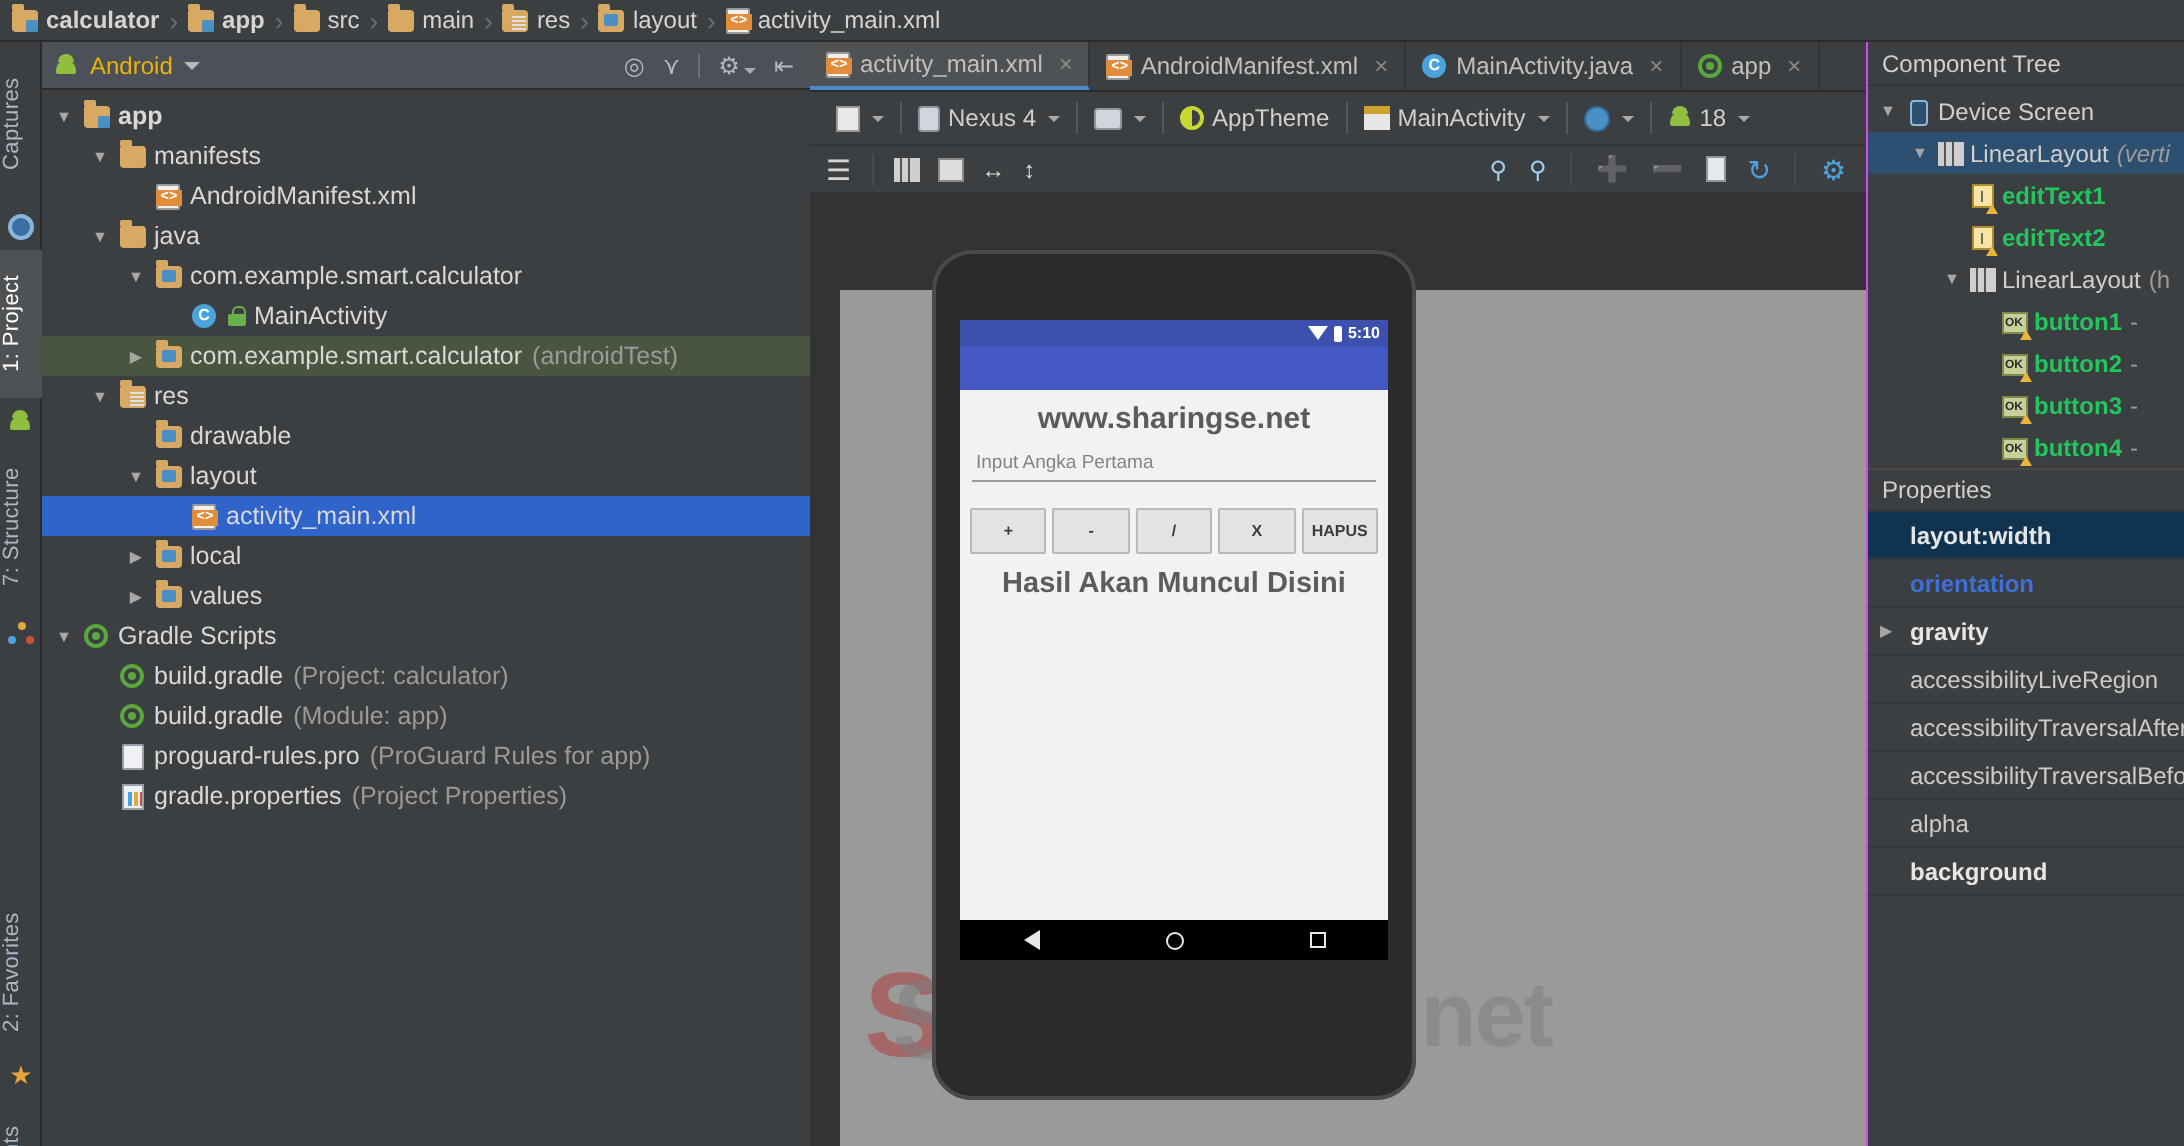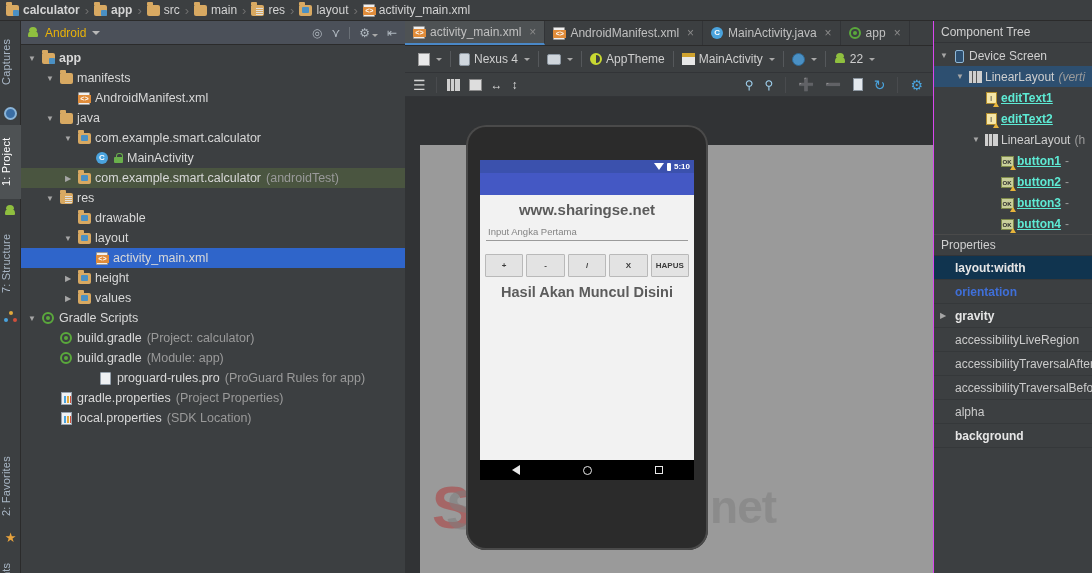--- a/index.html
+++ b/index.html
@@ -138,21 +138,21 @@
 
   
   .rightpanel { position:absolute; left:933px; top:21px; width:159px; height:552px; background:#3c3f41; border-left:1px solid #d946ef;}
   .rp-head { height:22px; display:flex; align-items:center; padding-left:7px; font-size:12px; color:#cfcfcf; border-bottom:1px solid #323437;}
   .ctree { padding-top:2px; }
   .ct-row { height:21px; display:flex; align-items:center; white-space:nowrap; font-size:12px; color:#cfcfcf; padding-left:3px;}
   .ct-row.sel { background:#2d4f70; }
   .ct-row .arw { width:14px; text-align:center; font-size:8px; color:#a6a6a6; flex:none;}
   .ct-row .ci { width:16px; display:flex; justify-content:center; flex:none;}
   .ct-row .lb { margin-left:2px; }
-  .ct-row .lb.b { font-weight:bold; color:#5eead4;text-decoration:underline;}
+  .ct-row .lb.b { font-weight:bold; color:#22c55e;}
   .ct-row .dim { color:#9b9b9b; }
   .ico-device { width:9px;height:13px;border:1.5px solid #8fb8d8;border-radius:2px;background:#2d4f70;}
   .ico-ll { width:13px;height:12px;background:#cfcfcf;position:relative;}
   .ico-ll:after{content:"";position:absolute;left:3px;top:0;width:1.5px;height:12px;background:#555;
       box-shadow:4px 0 0 #555;}
   .ico-tv { width:13px;height:11px;background:#f2d98a;border:1px solid #b08c2e;font-size:7px;color:#333;
       text-align:center;line-height:10px;font-weight:bold;}
   .ico-et { width:11px;height:12px;background:#f5e6a8;border:1px solid #b08c2e;font-size:8px;color:#444;text-align:center;line-height:11px;}
   .ico-ok { width:13px;height:11px;background:#c9cf9a;border:1px solid #7e8a4a;font-size:6px;color:#2b2b2b;
       text-align:center;line-height:10px;font-weight:bold;}
@@ -329,21 +329,21 @@
           <span class="icowrap">
             <span class="ico ico-xml"></span>
           </span>
           <span class="label">activity_main.xml</span>
         </div>
         <div class="row" style="padding-left: 40px;">
           <span class="arrow">▶</span>
           <span class="icowrap">
             <span class="ico ico-folder blue"></span>
           </span>
-          <span class="label">height</span>
+          <span class="label">local</span>
         </div>
         <div class="row" style="padding-left: 40px;">
           <span class="arrow">▶</span>
           <span class="icowrap">
             <span class="ico ico-folder blue"></span>
           </span>
           <span class="label">values</span>
         </div>
         <div class="row" style="padding-left: 4px;">
           <span class="arrow">▼</span>
@@ -361,43 +361,35 @@
           <span class="sub">(Project: calculator)</span>
         </div>
         <div class="row" style="padding-left: 22px;">
           <span class="arrow none"></span>
           <span class="icowrap">
             <span class="ico ico-gradle"></span>
           </span>
           <span class="label">build.gradle</span>
           <span class="sub">(Module: app)</span>
         </div>
-        <div class="row" style="padding-left: 22px; justify-content: center;">
+        <div class="row" style="padding-left: 22px;">
           <span class="arrow none"></span>
           <span class="icowrap">
             <span class="ico ico-doc"></span>
           </span>
           <span class="label">proguard-rules.pro</span>
           <span class="sub">(ProGuard Rules for app)</span>
         </div>
         <div class="row" style="padding-left: 22px;">
           <span class="arrow none"></span>
           <span class="icowrap">
             <span class="ico ico-props"></span>
           </span>
           <span class="label">gradle.properties</span>
           <span class="sub">(Project Properties)</span>
-        </div>
-        <div class="row" style="padding-left: 22px;">
-          <span class="arrow none"></span>
-          <span class="icowrap">
-            <span class="ico ico-props"></span>
-          </span>
-          <span class="label">local.properties</span>
-          <span class="sub">(SDK Location)</span>
         </div>
       </div>
   </div>
 
   <div class="editor">
     <div class="tabbar" id="editor-tabs">
         <div class="etab active">
           <span class="ico ico-xml"></span>
           <span>activity_main.xml</span>
           <span class="x">×</span>
@@ -447,21 +439,21 @@
         <span class="mini-caret"></span>
       </div>
       <span class="dsep"></span>
       <div class="dtbtn">
         <span class="ico" style="width:13px;height:13px;border-radius:50%;background:#4a90c4;border:1px solid #2f6a96;"></span>
         <span class="mini-caret"></span>
       </div>
       <span class="dsep"></span>
       <div class="dtbtn">
         <span class="ico ico-android"></span>
-        <span>22</span>
+        <span>18</span>
         <span class="mini-caret"></span>
       </div>
     </div>
 
     <div class="dtool2">
       <div class="dt2-left">
         <span style="color:#d5d5d5;font-size:14px;">☰</span>
         <span class="dsep" style="opacity:.5"></span>
         <span class="ico ico-ll"></span>
         <span class="ico" style="width:13px;height:12px;background:#ddd;border:1px solid #8a8a8a;"></span>

